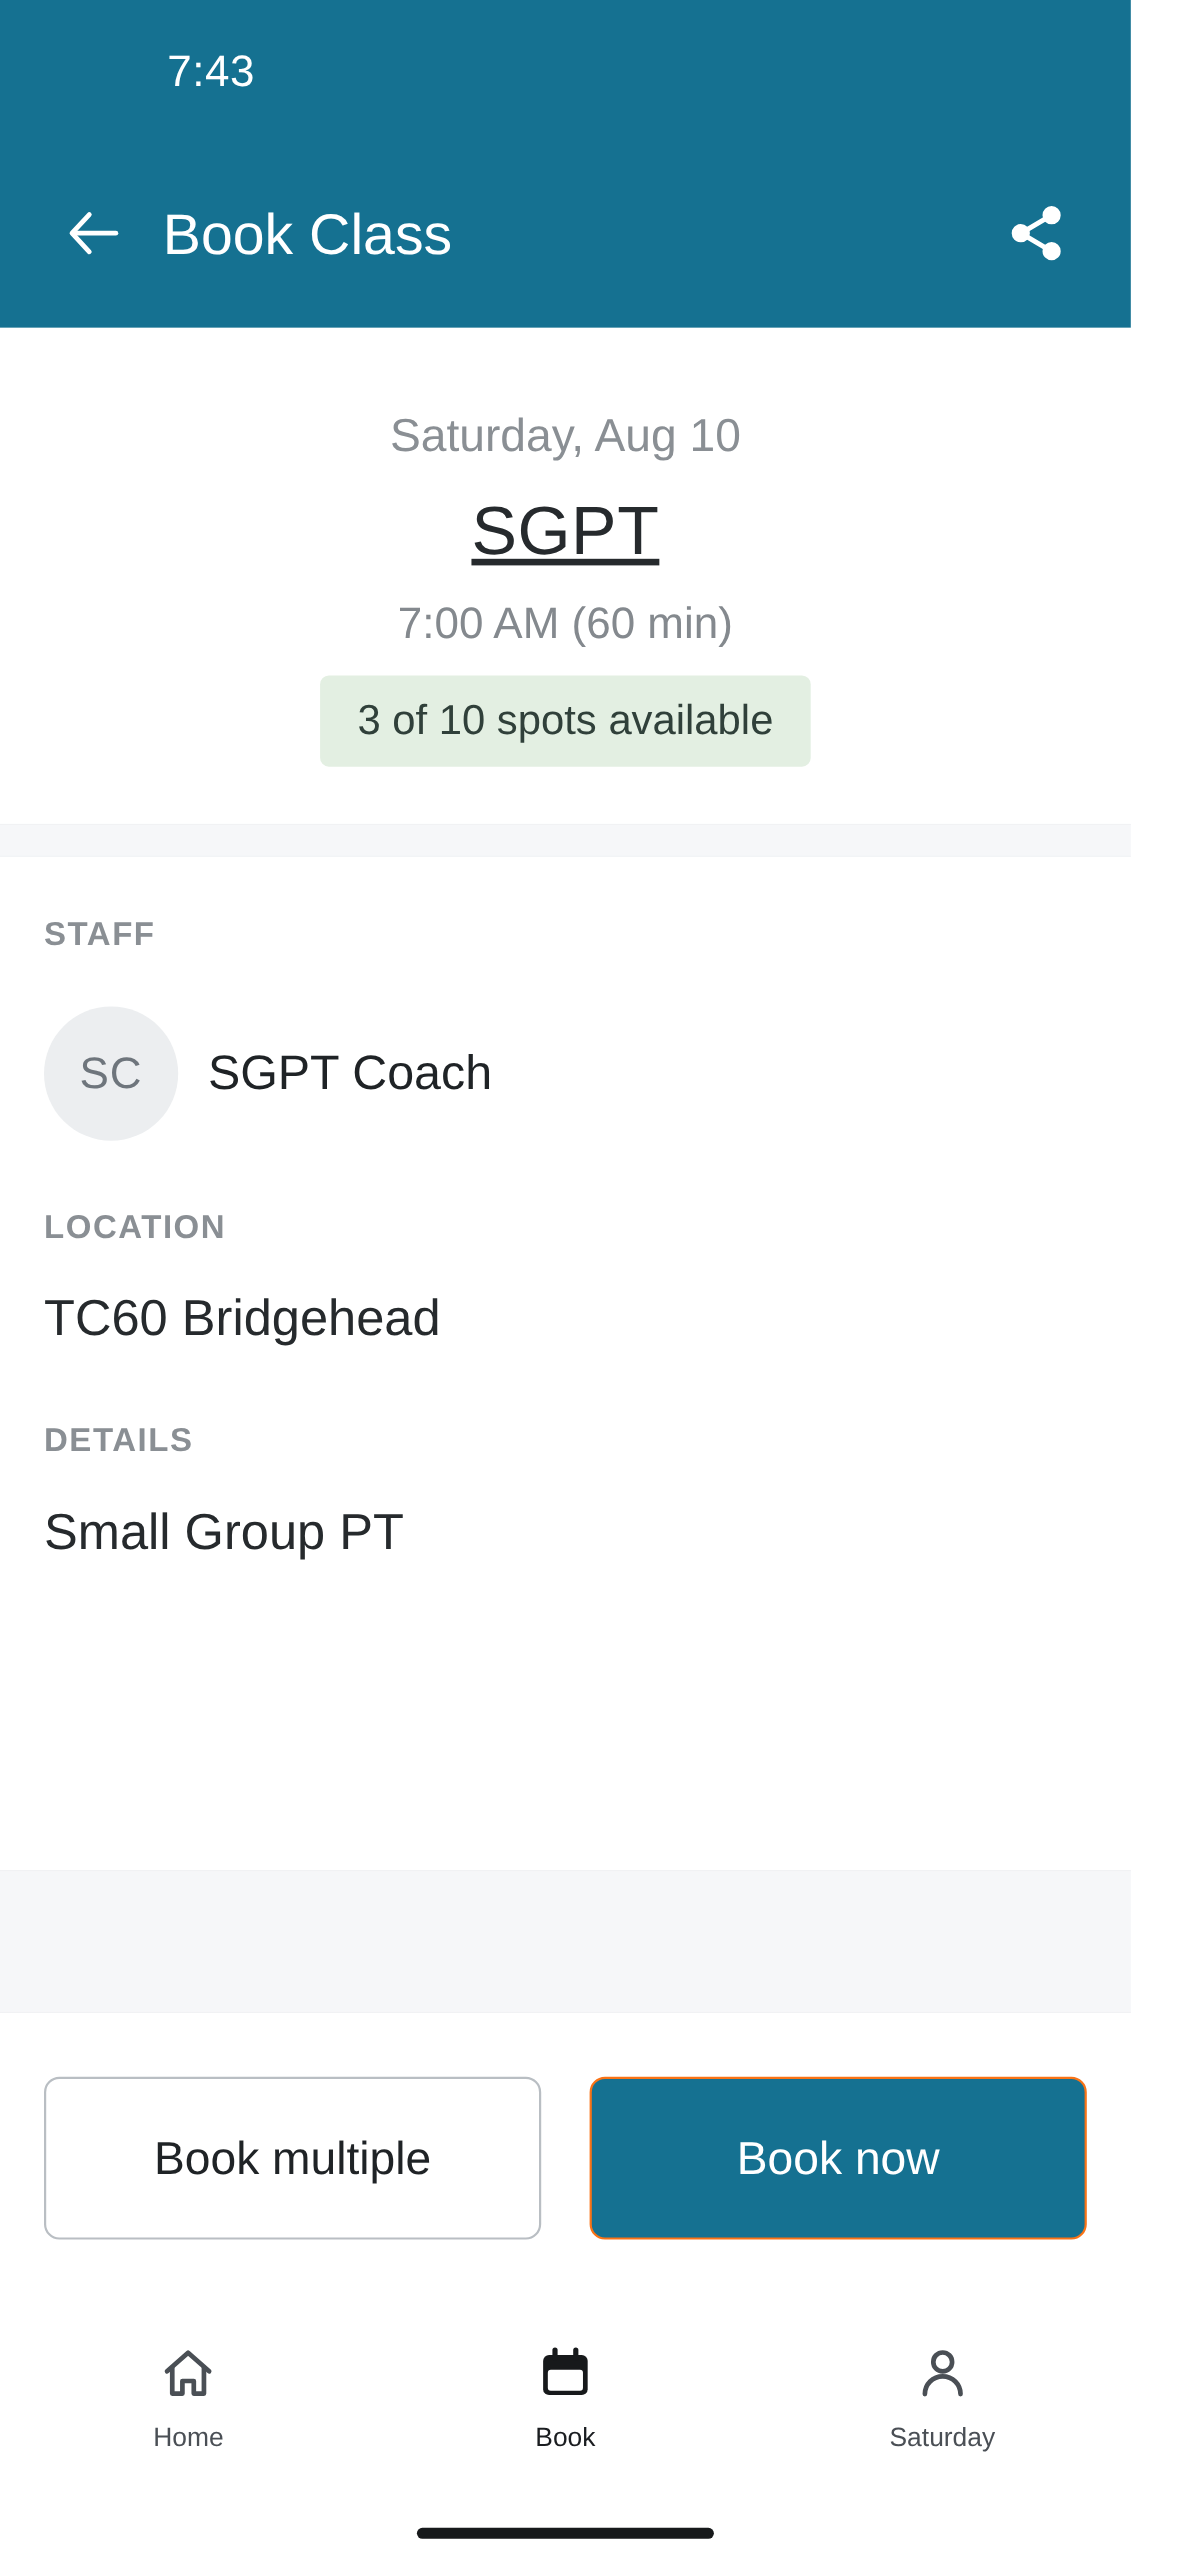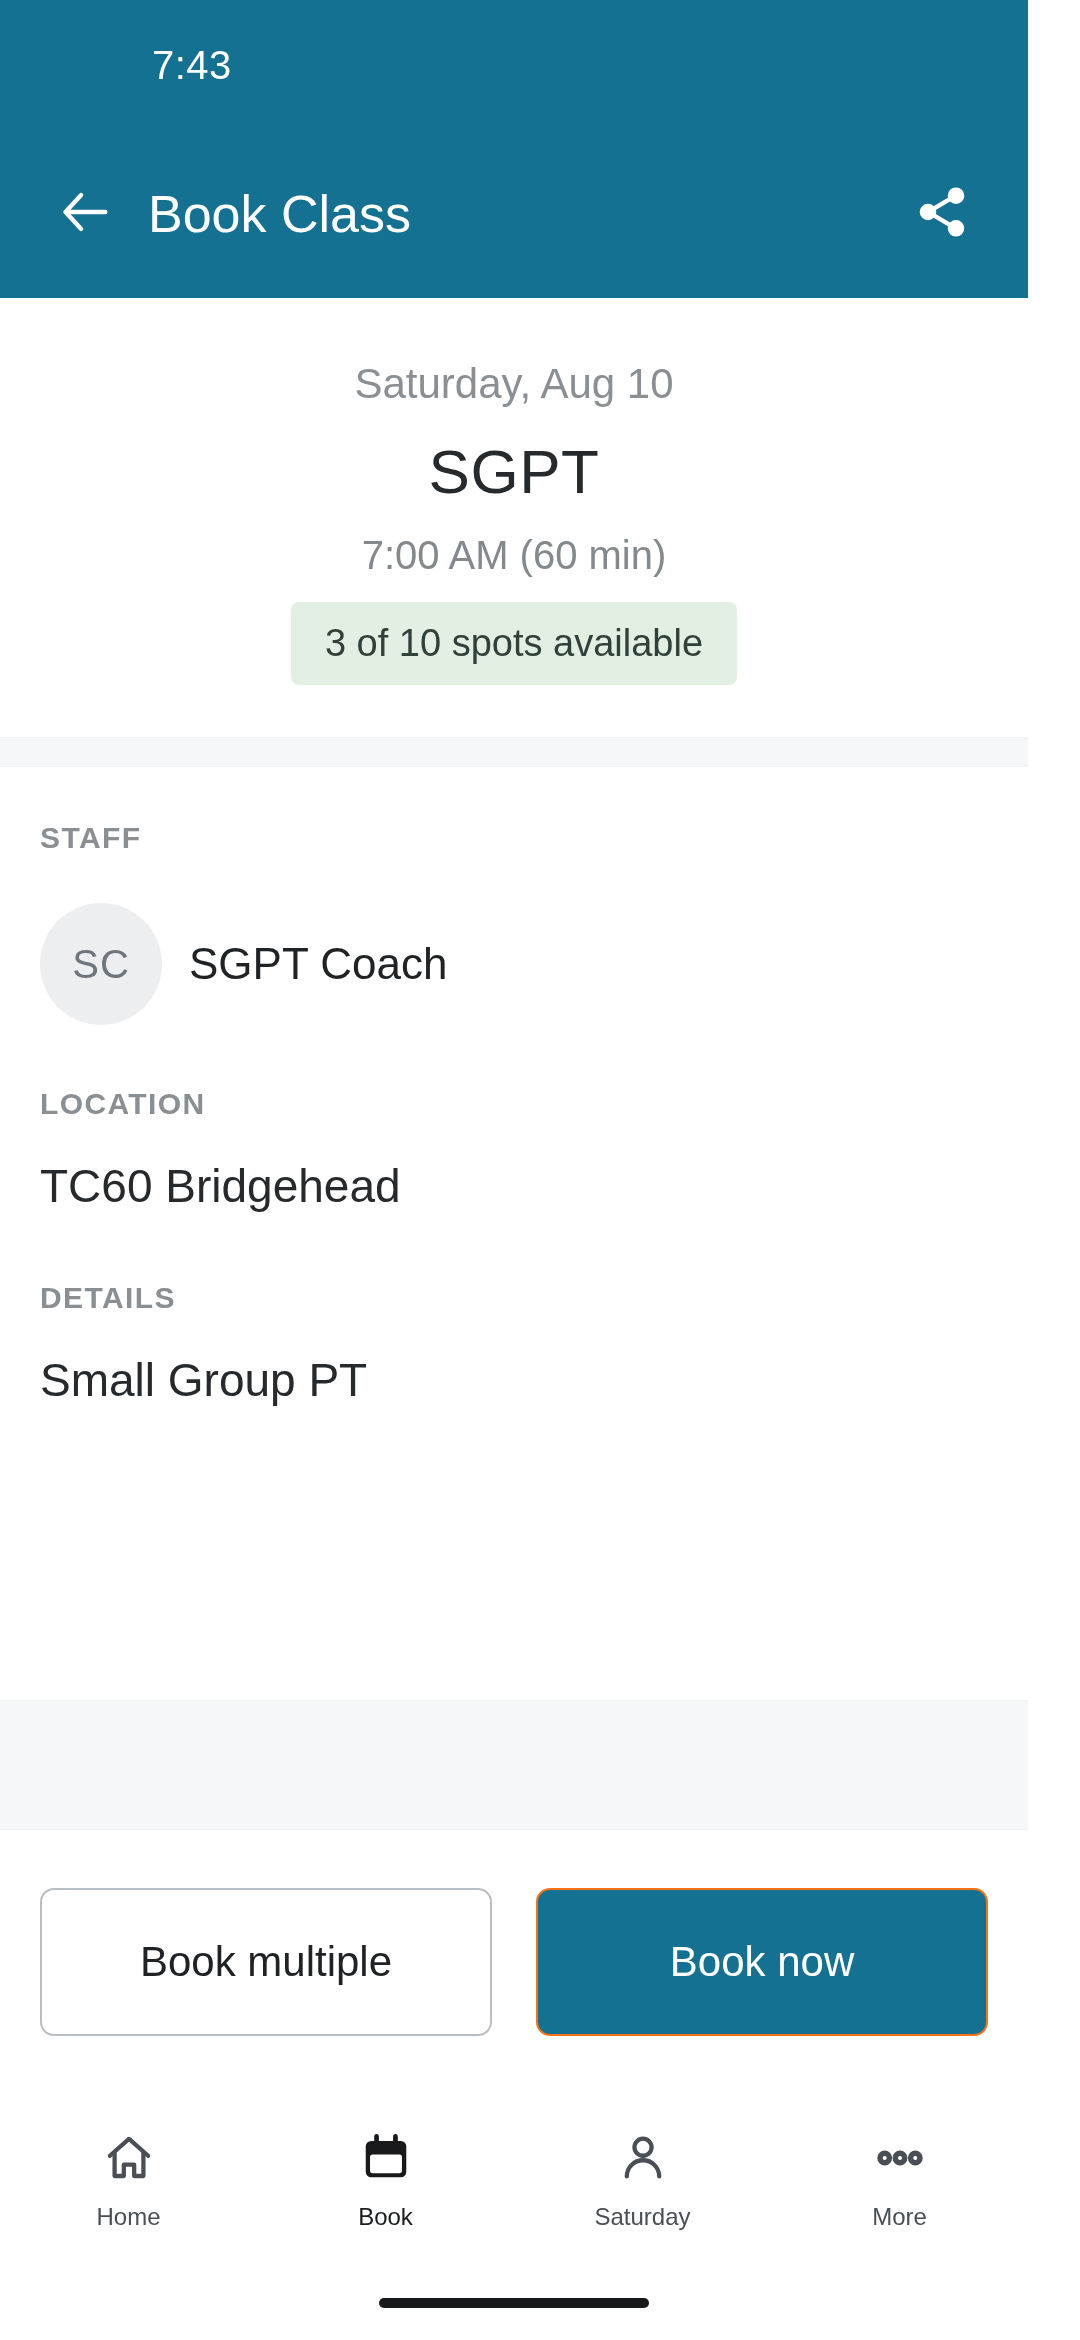--- a/index.html
+++ b/index.html
@@ -59,26 +59,28 @@
   .class-summary {
     background:#ffffff;
     padding:62px 40px 52px 40px;
     display:flex; flex-direction:column; align-items:center;
     flex:0 0 auto;
   }
   .class-date {
     font-size:42px;
     color:#8a8f94;
     margin-bottom:28px;
+    margin-top:12px;
   }
   .class-name {
     font-size:62px;
     color:#262a2d;
     margin-bottom:26px;
     letter-spacing:0.5px;
+    text-decoration:underline;
   }
   .class-time {
     font-size:40px;
     color:#84898e;
     margin-bottom:24px;
   }
   .spots-badge {
     background:#e3efe2;
     color:#30403a;
     font-size:38px;
@@ -301,29 +303,19 @@
     <div class="nav-item">
       <span class="nav-ico">
         <svg width="54" height="54" viewBox="0 0 24 24" fill="none" stroke="#4a4f55" stroke-width="1.9" stroke-linecap="round" stroke-linejoin="round">
           <circle cx="12" cy="7.2" r="3.8"></circle>
           <path d="M4.8 20.2a7.2 7.2 0 0 1 14.4 0"></path>
         </svg>
       </span>
       <span class="nav-label">Saturday</span>
     </div>
 
-    <div class="nav-item">
-      <span class="nav-ico">
-        <svg width="54" height="54" viewBox="0 0 24 24" fill="none" stroke="#4a4f55" stroke-width="2.4">
-          <circle cx="5.2" cy="12" r="2.1"></circle>
-          <circle cx="12" cy="12" r="2.1"></circle>
-          <circle cx="18.8" cy="12" r="2.1"></circle>
-        </svg>
-      </span>
-      <span class="nav-label">More</span>
-    </div>
   </div>
 
   <div class="home-indicator-wrap">
     <div class="home-indicator"></div>
   </div>
 
 </div>
 
 </body></html>

